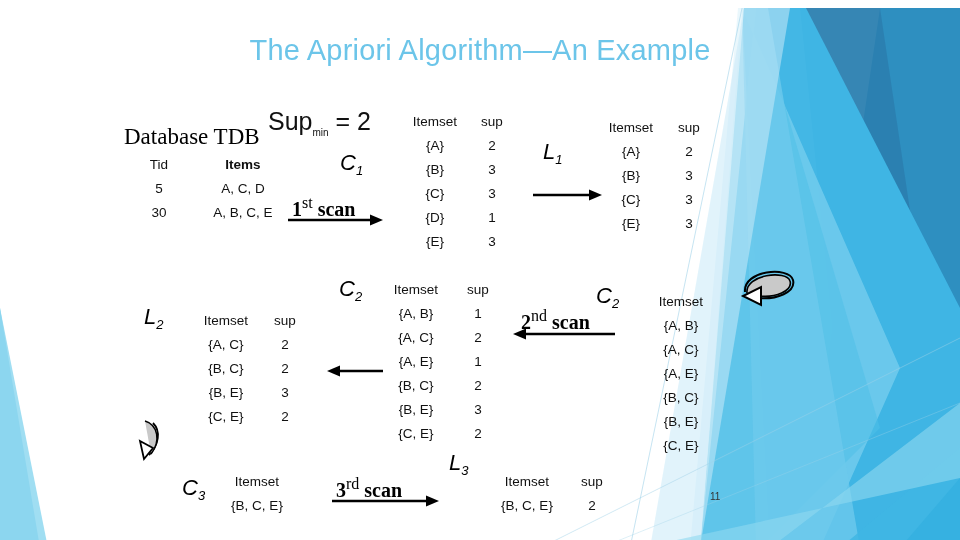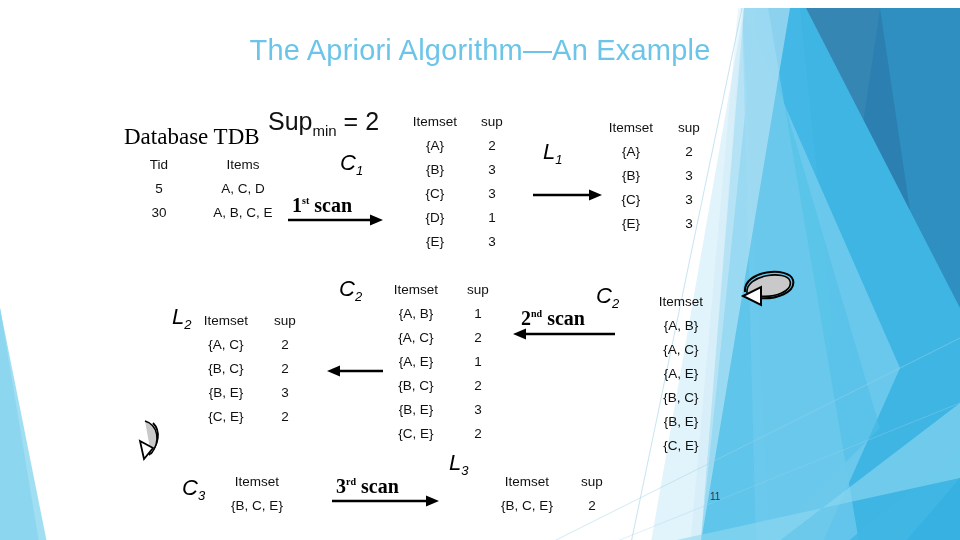--- a/index.html
+++ b/index.html
@@ -23,27 +23,27 @@
   .lbl{            
     position:absolute;font-family:Liberation Sans, sans-serif;
     font-style:italic;font-size:22px;color:#000;white-space:nowrap;
   }
   .lbl sub{font-size:13px;font-style:italic;}
 
   .scan{           
     position:absolute;font-family:"Liberation Serif", serif;
     font-size:20px;color:#000;white-space:nowrap;font-weight:600;
   }
-  .scan sup{font-size:10px;font-weight:700;}
+  .scan sup{font-size:16px;font-weight:400;}
 
   .supmin{
     position:absolute;font-family:"Liberation Sans", sans-serif;
     font-size:25px;color:#111;white-space:nowrap;
   }
-  .supmin sub{font-size:15px;}
+  .supmin sub{font-size:10px;}
 
   .dbtitle{
     position:absolute;font-family:"Liberation Serif", serif;
     font-size:23px;color:#000;white-space:nowrap;
   }
 
   
   .tbl{position:absolute;border-collapse:collapse;}
   .tbl td,.tbl th{
     font-family:"Liberation Sans", sans-serif;
@@ -95,21 +95,21 @@
     <span>Sup</span><sub>min</sub>
     <span>= 2</span>
   </div>
 
   <div class="dbtitle" style="left:124px;top:116px;">Database TDB</div>
 
   <table class="tbl" style="left:130px;top:145px;">
     <thead>
       <tr>
         <th style="width:58px;">Tid</th>
-        <th style="width:110px;">Items</th>
+        <th style="width:110px;font-weight:bold;">Items</th>
       </tr>
     </thead>
     <tbody>
       <tr>
         <td>5</td>
         <td>A, C, D</td>
       </tr>
       <tr>
         <td>30</td>
         <td>A, B, C, E</td>
@@ -195,21 +195,21 @@
       </tr>
     </tbody>
   </table>
 
   <svg class="arrow" style="left:737px;top:252px;" width="66" height="52">
     <path d="M8,32 C6,10 52,6 56,20 C59,32 40,40 20,38" fill="none" stroke="#000" stroke-width="2"></path>
     <path d="M10,33 C8,14 50,10 53,21 C56,31 38,38 22,36" fill="#c9c9c9" stroke="#000" stroke-width="1.6"></path>
     <polygon points="24,27 24,45 6,36" fill="#ffffff" stroke="#000" stroke-width="2"></polygon>
   </svg>
 
-  <div class="lbl" style="left:172px;top:296px;">
+  <div class="lbl" style="left:144px;top:296px;">
     <span>L</span><sub>2</sub>
   </div>
 
   <table class="tbl" style="left:190px;top:301px;">
     <thead>
       <tr>
         <th style="width:72px;">Itemset</th>
         <th style="width:46px;">sup</th>
       </tr>
     </thead>

